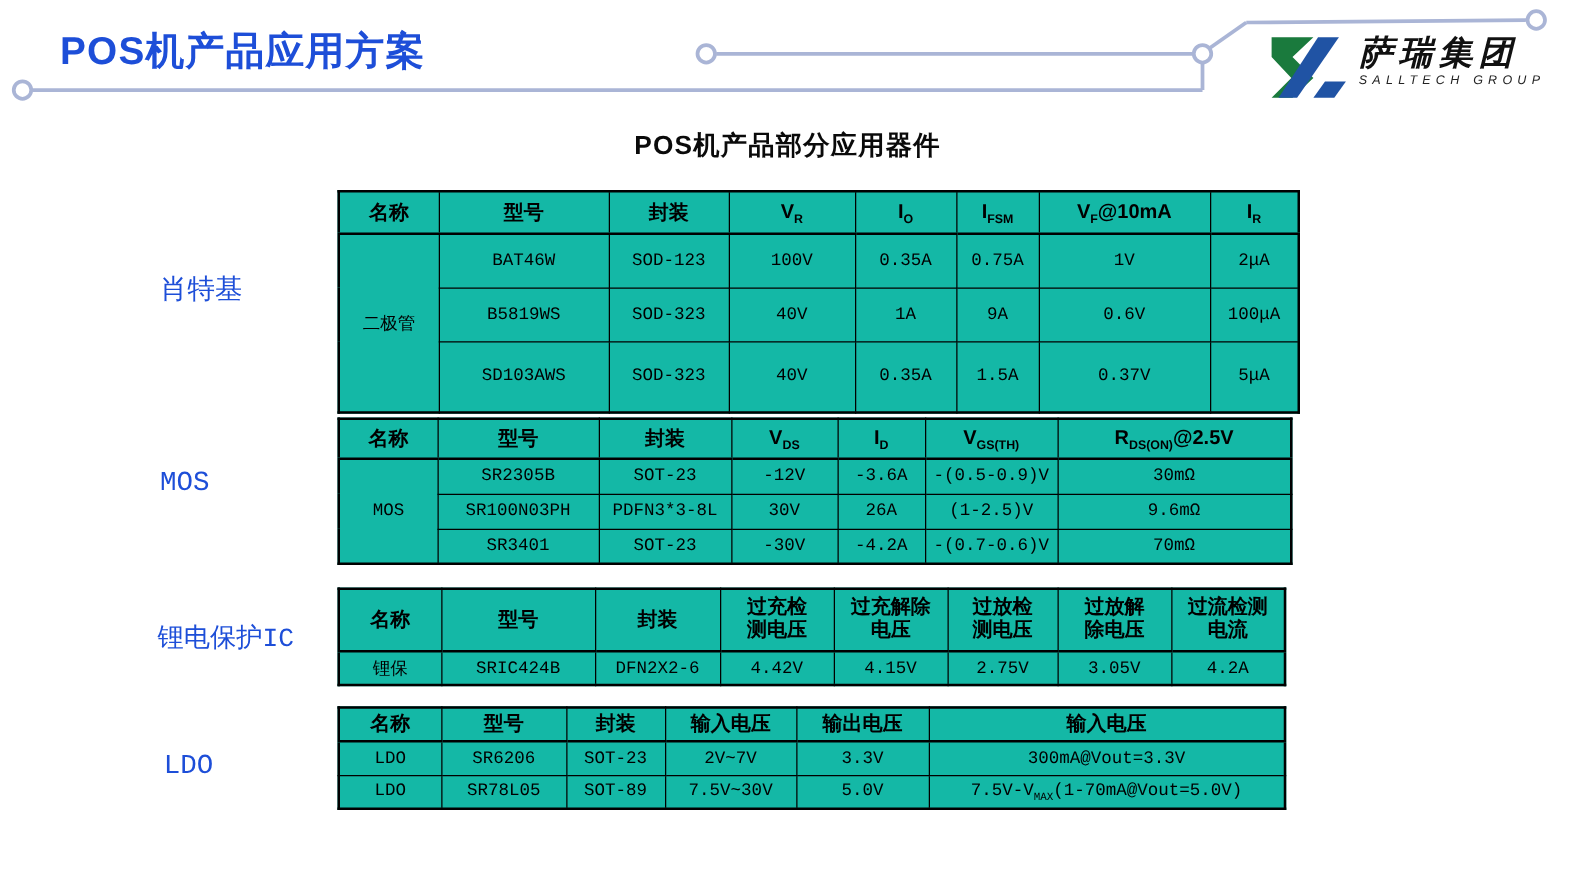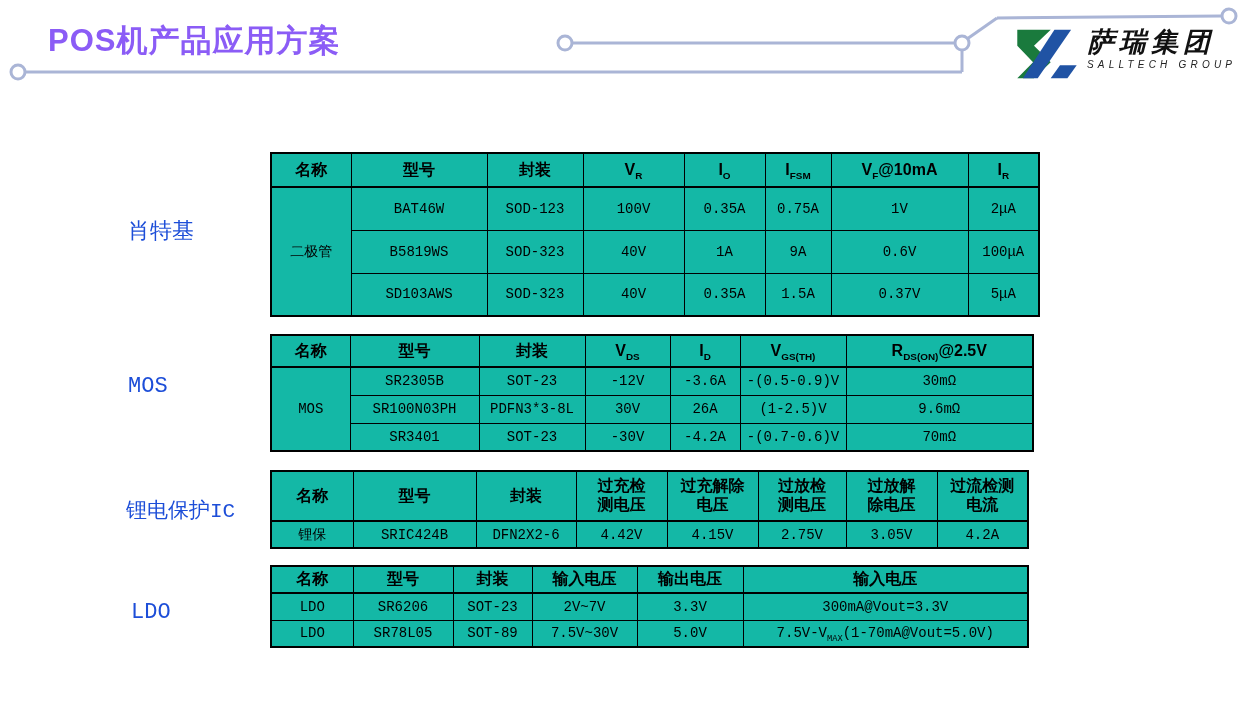--- a/index.html
+++ b/index.html
@@ -3,21 +3,21 @@
 <meta charset="utf-8">
 <style>
   html,body{margin:0;padding:0;background:#fff;}
   .slide{
     position:relative;width:1256px;height:703px;background:#ffffff;
     overflow:hidden;font-family:"Liberation Sans","DejaVu Sans",sans-serif;color:#000;
   }
   
   .page-title{
     position:absolute;left:48px;top:20px;
-    font-size:31px;font-weight:bold;letter-spacing:1px;color:#8b5cf6;
+    font-size:31px;font-weight:bold;letter-spacing:1px;color:#1d4ed8;
   }
   .deco-svg{position:absolute;left:0;top:0;}
   .logo{position:absolute;left:1016px;top:28px;display:flex;align-items:flex-start;font-style:italic;}
   .logo-mark{width:62px;height:52px;flex:0 0 auto;}
   .logo-text{margin-left:9px;}
   .logo-cn{font-size:27px;font-weight:bold;letter-spacing:5px;line-height:1.05;color:#111;white-space:nowrap;}
   .logo-en{font-size:10px;letter-spacing:4.2px;color:#222;margin-top:3px;white-space:nowrap;}
   
   .table-title{
     position:absolute;left:270px;top:102px;width:720px;text-align:center;
@@ -71,20 +71,21 @@
       <polygon points="0,2 36,2 18,19 36,37 18,54 0,54 17,37 0,19" fill="#1a7a3d"></polygon>
       <polygon points="40,2 58,2 22,54 6,54" fill="#2053a4"></polygon>
       <polygon points="46,40 64,40 54,54 36,54" fill="#2053a4"></polygon>
     </svg>
     <div class="logo-text">
       <div class="logo-cn">萨瑞集团</div>
       <div class="logo-en">SALLTECH GROUP</div>
     </div>
   </div>
 
+  <div class="table-title">POS机产品部分应用器件</div>
 
   <div class="side-label" style="left:128px;top:216px;">肖特基</div>
   <div class="side-label" style="left:128px;top:374px;">MOS</div>
   <div class="side-label" style="left:126px;top:496px;font-size:21px;">锂电保护IC</div>
   <div class="side-label" style="left:131px;top:600px;">LDO</div>
 
   <table class="spec" style="left:270px;top:152px;width:768px;">
     <colgroup>
       <col style="width:80px">
         <col style="width:136px">
@@ -120,21 +121,21 @@
       </tr>
       <tr style="height:43px;">
         <td>B5819WS</td>
         <td>SOD-323</td>
         <td>40V</td>
         <td>1A</td>
         <td>9A</td>
         <td>0.6V</td>
         <td>100μA</td>
       </tr>
-      <tr style="height:43px;">
+      <tr style="height:57px;">
         <td>SD103AWS</td>
         <td>SOD-323</td>
         <td>40V</td>
         <td>0.35A</td>
         <td>1.5A</td>
         <td>0.37V</td>
         <td>5μA</td>
       </tr>
     </tbody>
   </table>

